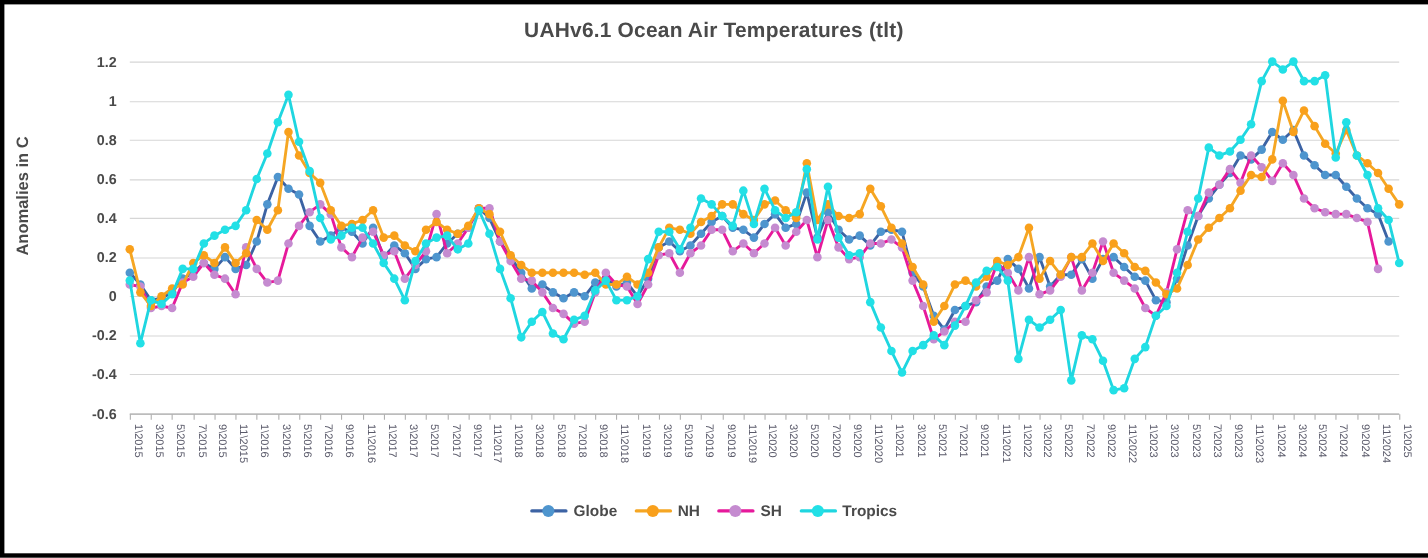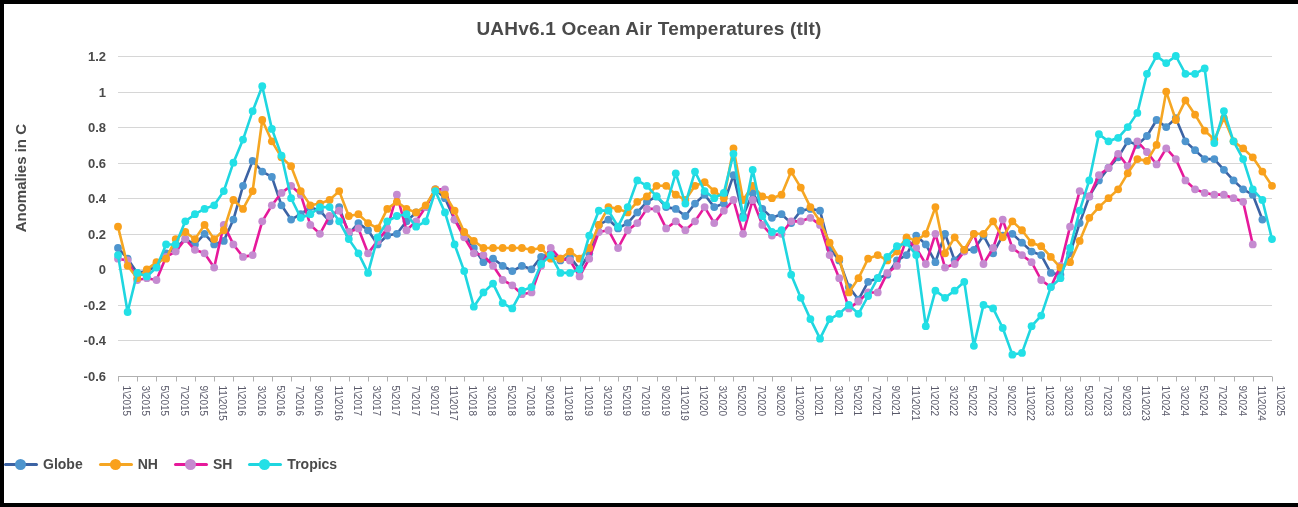--- a/index.html
+++ b/index.html
@@ -57,20 +57,21 @@
   }
   .gridline{stroke:#d6d6d6;stroke-width:1;}
   .axisline{stroke:#b0b0b0;stroke-width:1;}
   .tickmark{stroke:#b0b0b0;stroke-width:1;}
   .series-path{fill:none;stroke-linejoin:round;stroke-linecap:round;}
   #legend{
     position:absolute;
     left:0;top:452px;
     width:1290px;
     display:flex;
+    justify-content:center;
     align-items:center;
     gap:16px;
   }
   .legend-item{display:flex;align-items:center;gap:5px;}
   .legend-swatch{position:relative;width:34px;height:14px;}
   .legend-line{
     position:absolute;left:0;top:6px;width:34px;height:3px;border-radius:2px;
   }
   .legend-dot{
     position:absolute;left:11px;top:2px;width:11px;height:11px;border-radius:50%;

